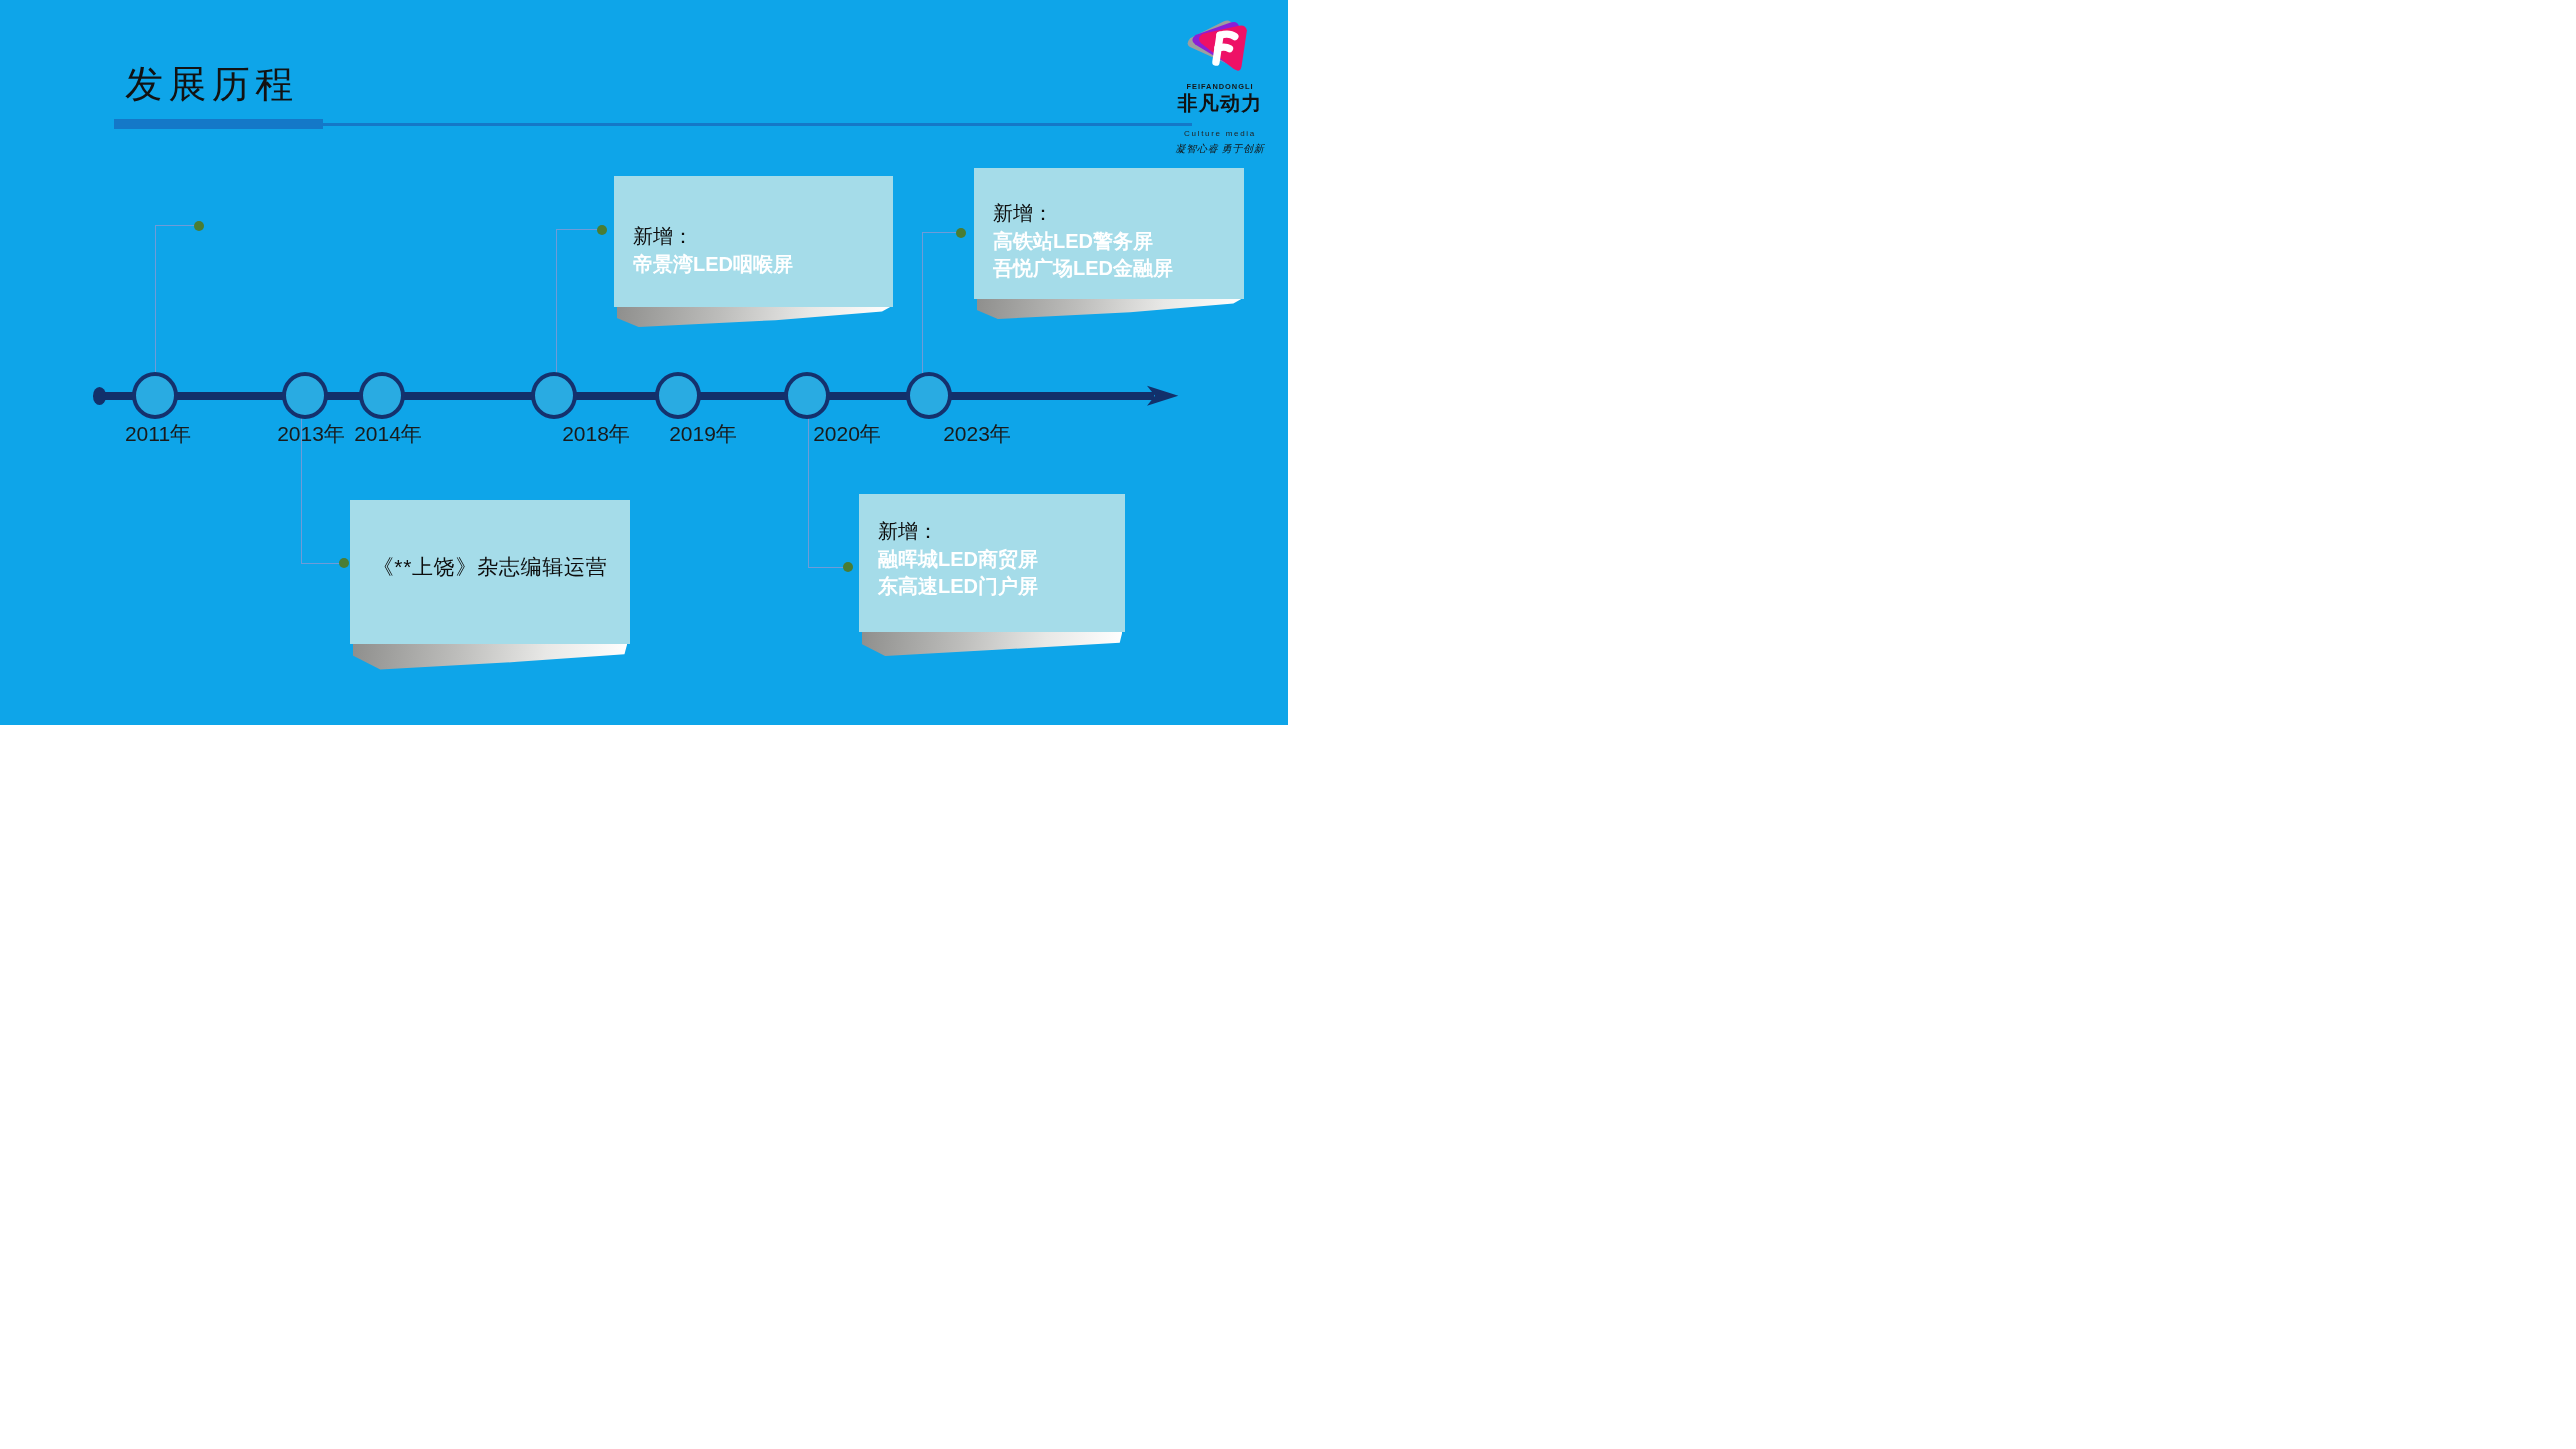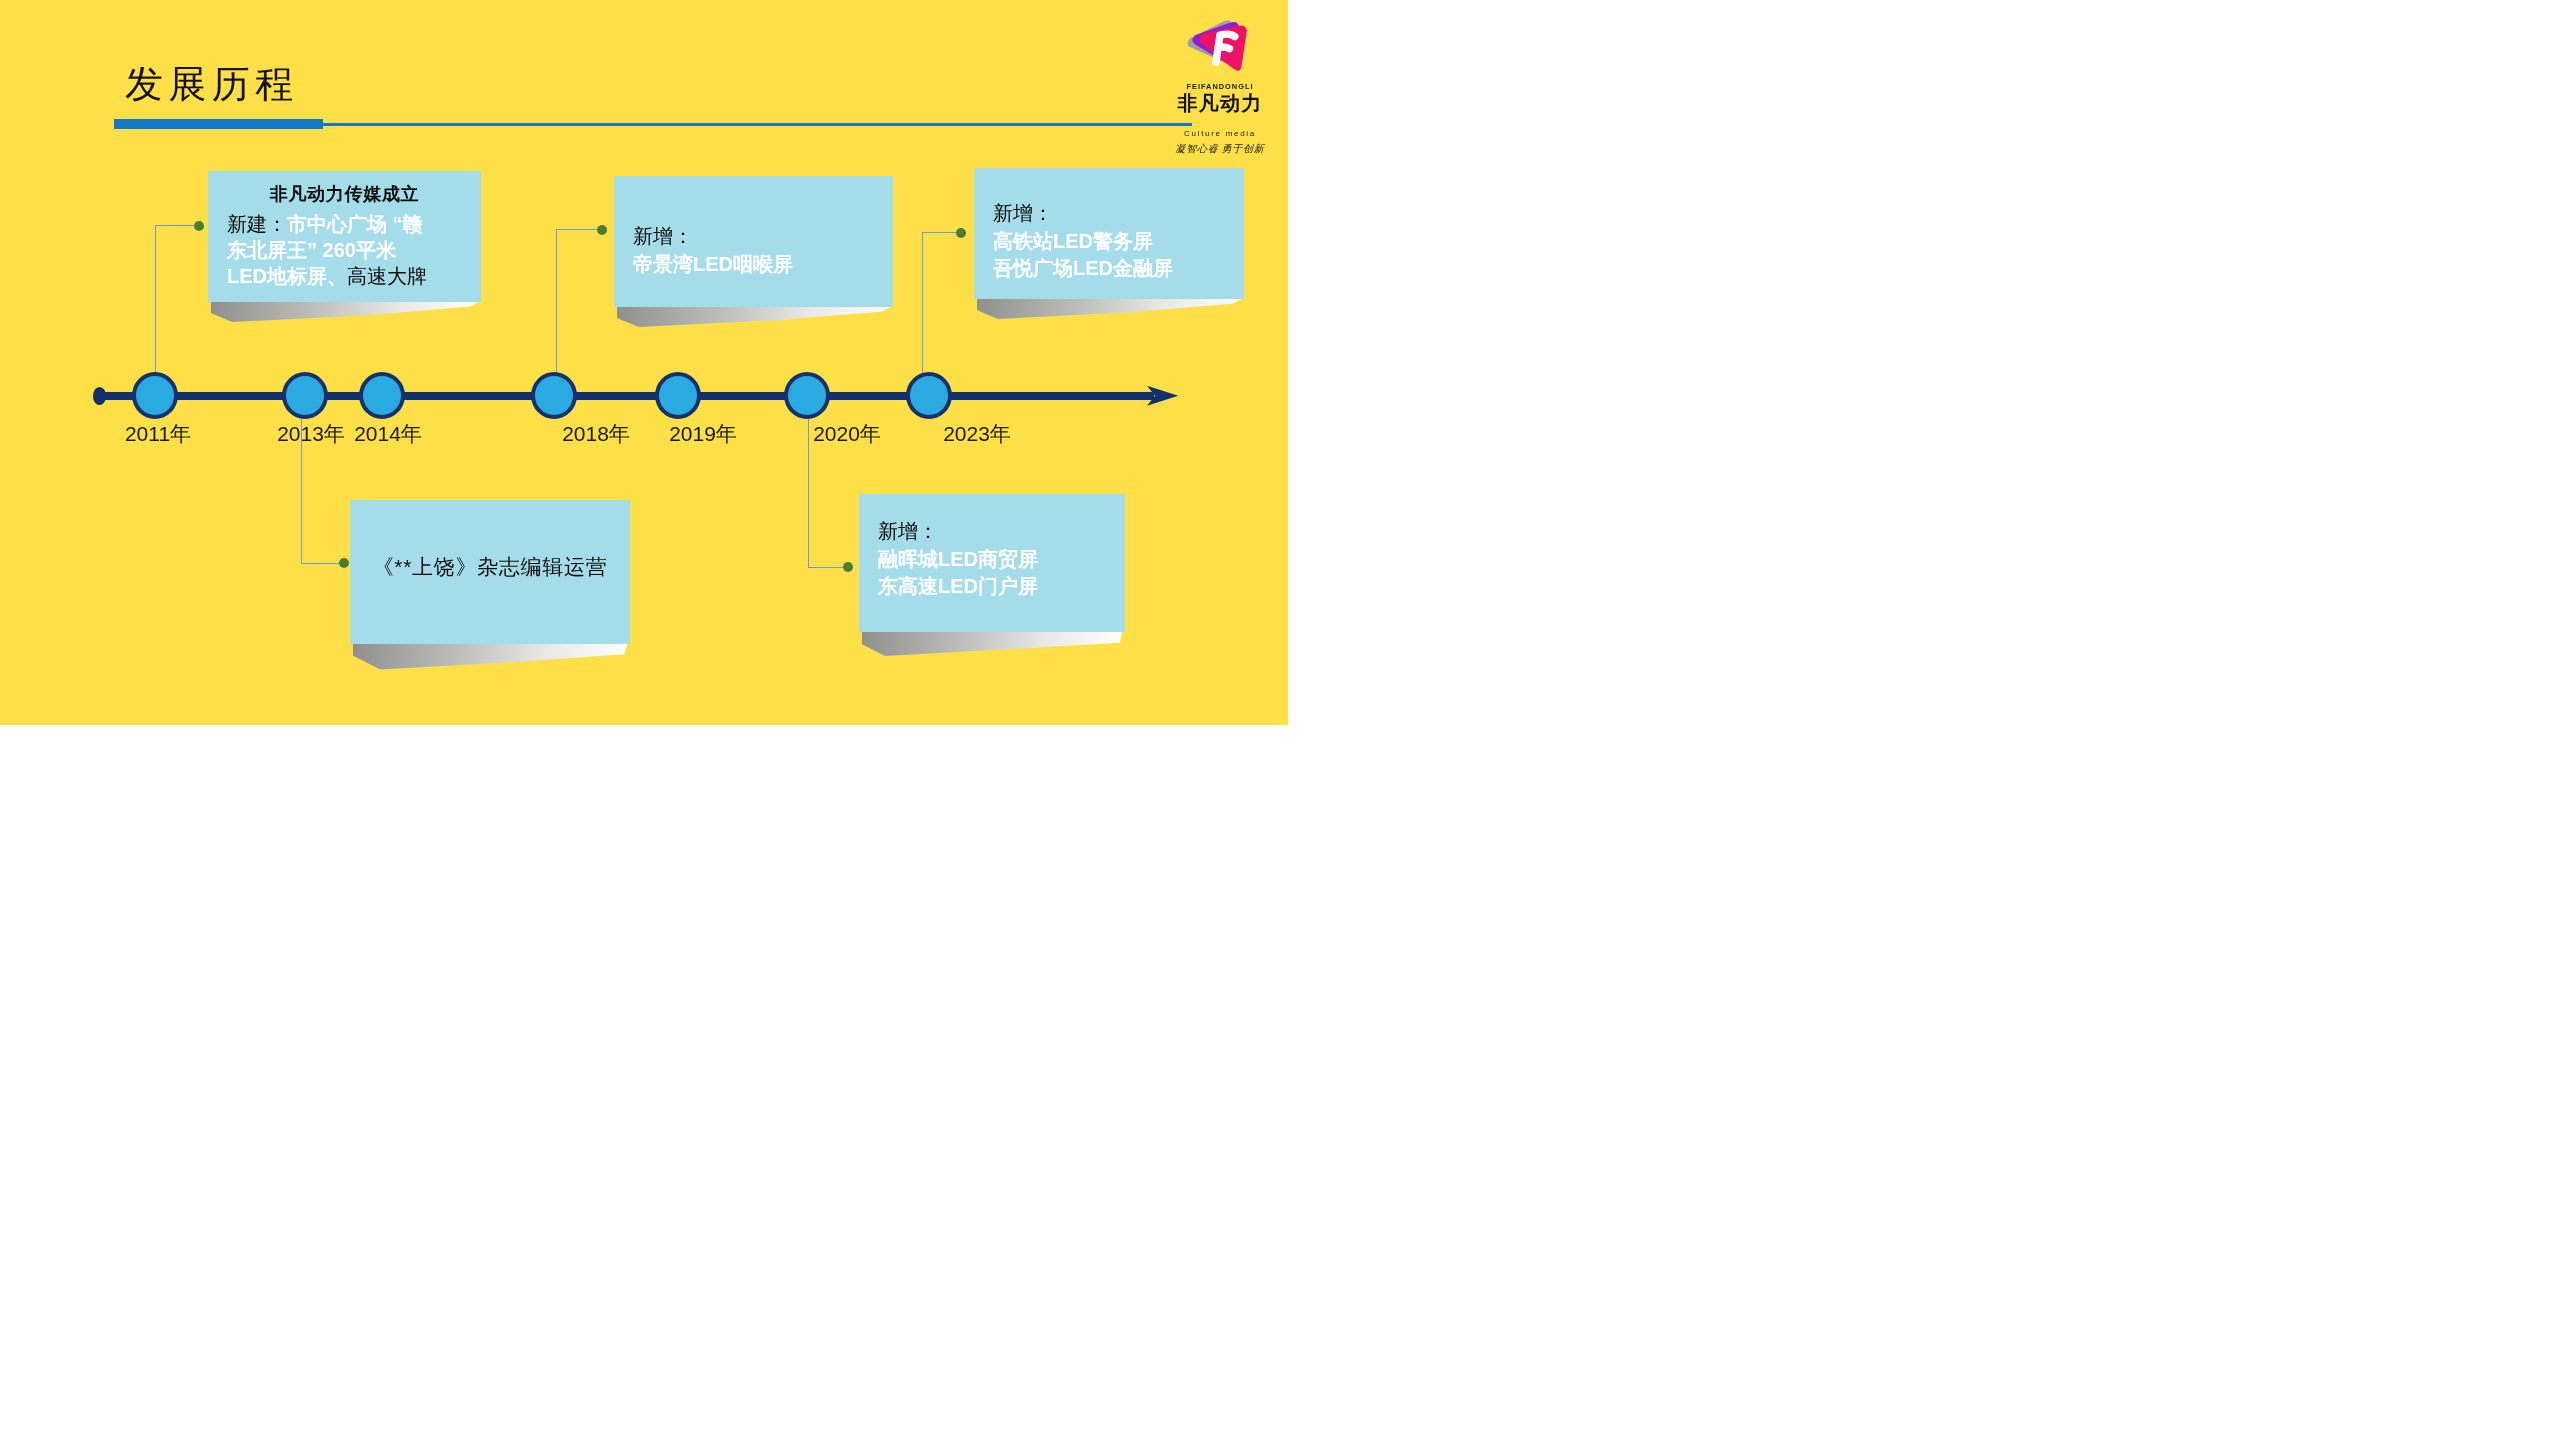--- a/index.html
+++ b/index.html
@@ -1,17 +1,17 @@
 <!DOCTYPE html>
 <html style="font-size:10.7px"><head>
 <meta charset="utf-8">
 <style>
   html,body{margin:0;padding:0;background:#ffffff;}
   .slide{
-    position:relative;width:1288px;height:725px;background:#fde047;overflow:hidden;
+    position:relative;width:1288px;height:725px;background:#0ea5e9;overflow:hidden;
     font-family:"Liberation Sans", sans-serif;color:#111;
   }
   
   .page-title{
     position:absolute;left:125px;top:59px;font-size:38px;font-weight:500;
     letter-spacing:5.4px;color:#121212;
   }
   .rule-thick{position:absolute;left:114px;top:119px;width:209px;height:10px;background:#1478c8;}
   .rule-thin{position:absolute;left:323px;top:123px;width:869px;height:3.4px;background:#1478c8;}
 
@@ -146,33 +146,20 @@
   <div class="node n2023"></div>
 
   <div class="year y2011">2011年</div>
   <div class="year y2013">2013年</div>
   <div class="year y2014">2014年</div>
   <div class="year y2018">2018年</div>
   <div class="year y2019">2019年</div>
   <div class="year y2020">2020年</div>
   <div class="year y2023">2023年</div>
 
-  <div class="box b1">
-    <div class="hd">非凡动力传媒成立</div>
-    <div class="body">
-      <div class="ln">
-        <span class="seg-black">新建：</span><span class="seg-white">市中心广场 “赣</span>
-      </div>
-      <div class="ln seg-white">东北屏王” 260平米</div>
-      <div class="ln">
-        <span class="seg-white">LED地标屏、</span><span class="seg-black">高速大牌</span>
-      </div>
-    </div>
-    <div class="curl"></div>
-  </div>
 
   <div class="box b2">
     <div class="single">《**上饶》杂志编辑运营</div>
     <div class="curl"></div>
   </div>
 
   <div class="box b3">
     <div class="body">
       <div class="ln seg-black">新增：</div>
       <div class="ln seg-white">帝景湾LED咽喉屏</div>

